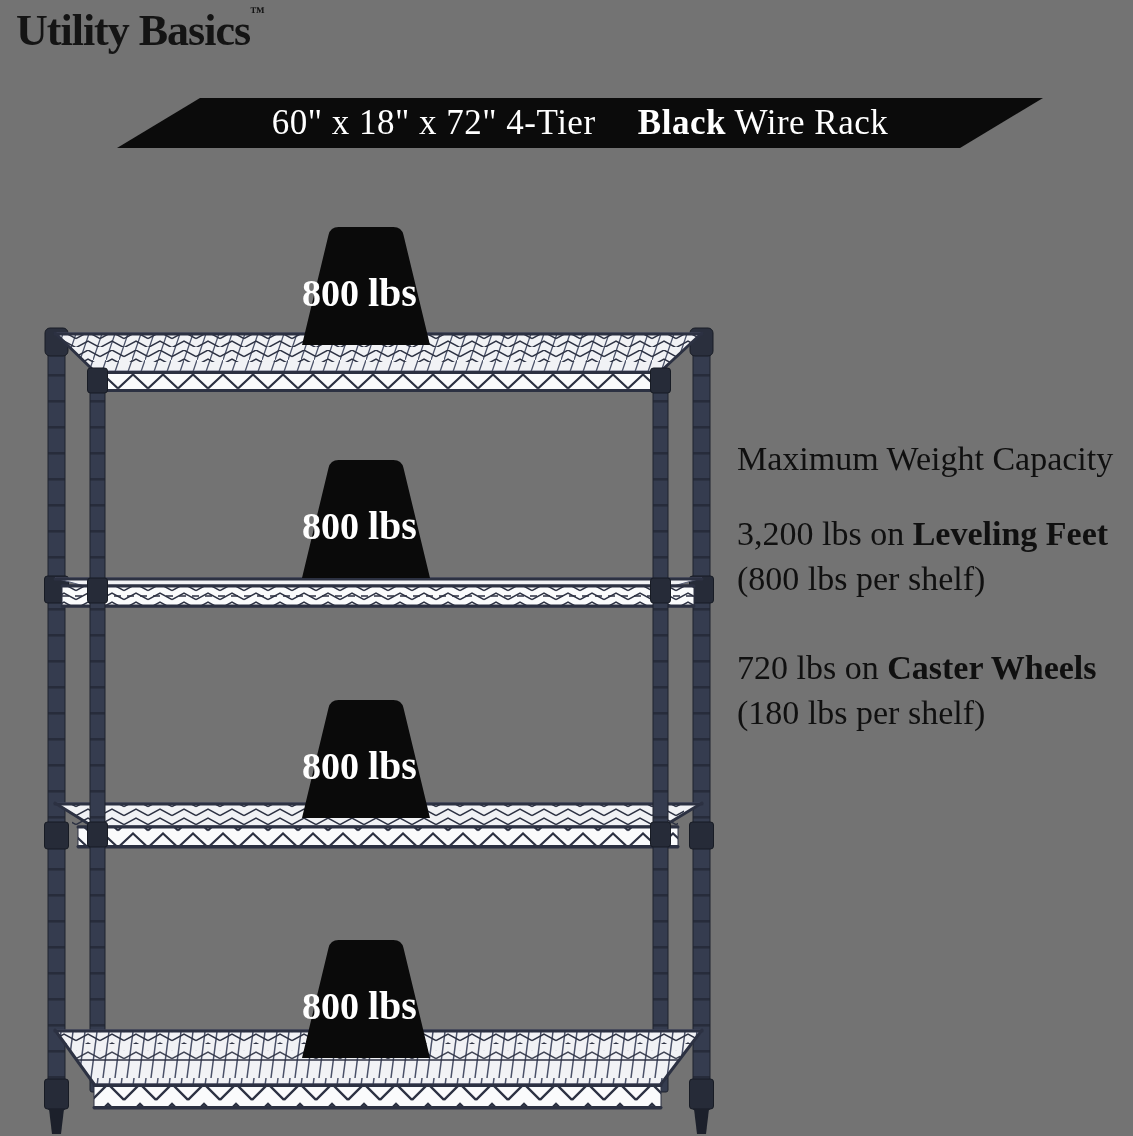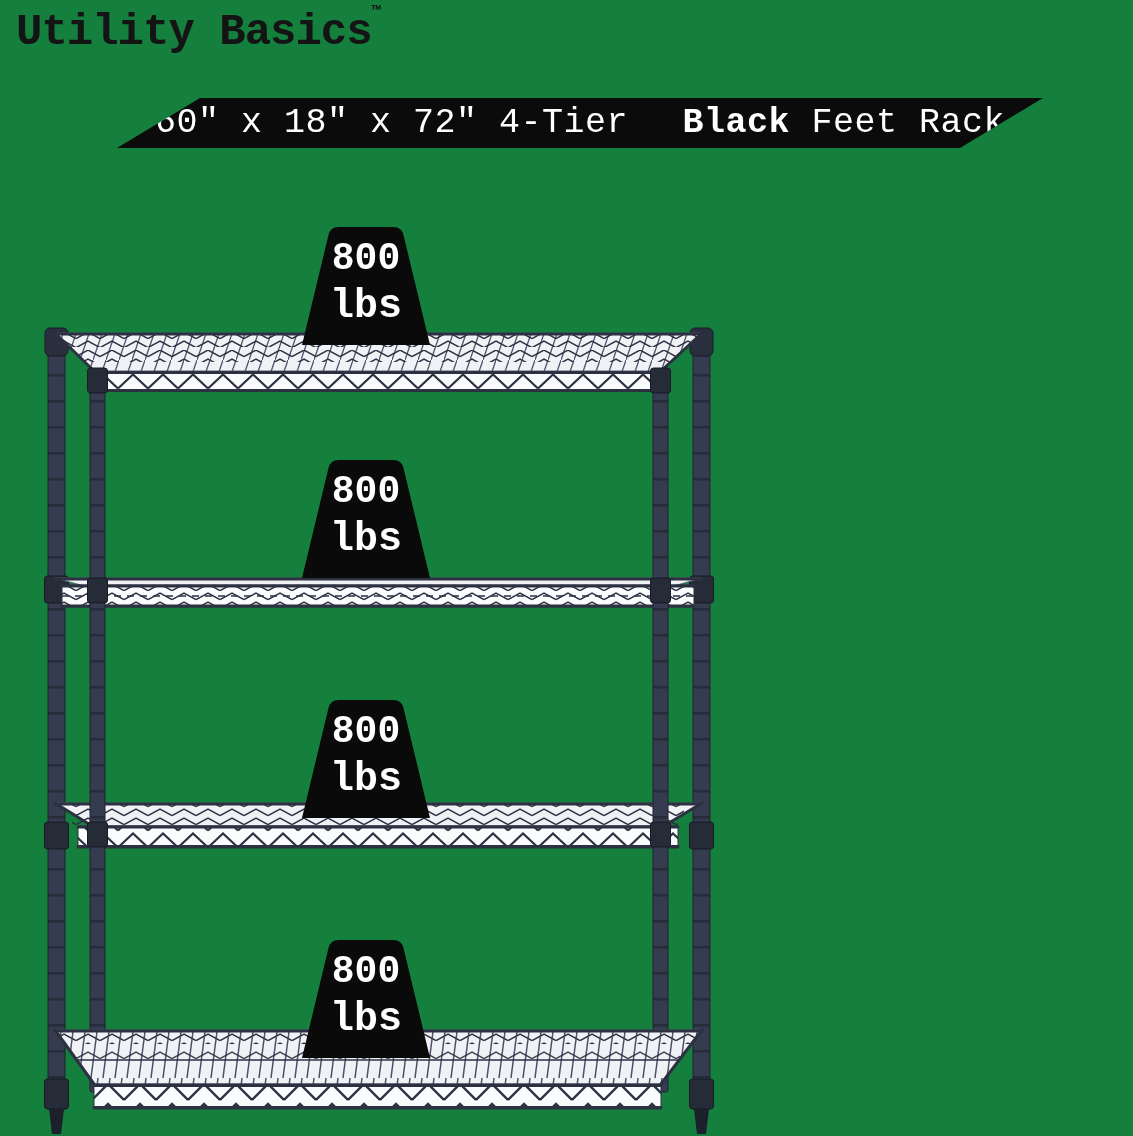--- a/index.html
+++ b/index.html
@@ -1,18 +1,18 @@
 <!DOCTYPE html>
 <html style="--banner_bg: #0b0b0b; --banner_fg: #ffffff; --weight_bg: #0a0a0a; --weight_fg: #ffffff; --text: #111111; --rack_frame: #353c4f; --rack_wire: #2c3142;"><head>
 <meta charset="utf-8">
 <style>
   html,body{margin:0;padding:0;background:#ffffff;}
   .stage{
-    position:relative;width:1133px;height:1136px;background:#15803d;overflow:hidden;
-    font-family:Liberation Mono, monospace;color:var(--text,#111);
+    position:relative;width:1133px;height:1136px;background:#737373;overflow:hidden;
+    font-family:Liberation Serif, serif;color:var(--text,#111);
   }
   
   .logo{position:absolute;left:16px;top:4px;font-size:44px;font-weight:600;
         letter-spacing:-1px;color:#141414;white-space:nowrap;}
   .logo sup{font-size:15px;font-weight:700;vertical-align:28px;letter-spacing:0;}
   
   .banner{
     position:absolute;left:117px;top:98px;width:926px;height:50px;
     background:var(--banner_bg,#0b0b0b);color:var(--banner_fg,#fff);
     clip-path:polygon(83px 0,926px 0,843px 50px,0 50px);
@@ -29,21 +29,21 @@
   .rail{stroke:#2c3142;stroke-width:3;fill:none;stroke-linecap:round;}
   .railT{stroke:#2c3142;stroke-width:1.6;fill:none;}
   .surf{fill:#f1f2f5;stroke:#5a617a;stroke-width:1;}
   .bandBg{fill:#fafbfc;stroke:#2c3142;stroke-width:1;}
   .wire2{stroke:#2c3142;fill:none;}
   .wireL{stroke:#4a5168;}
   
   .weight{position:absolute;width:128px;height:118px;z-index:5;}
   .weight svg{position:absolute;inset:0;width:100%;height:100%;}
   .wshape{fill:var(--weight_bg,#0a0a0a);}
-  .wtext{position:absolute;inset:0;display:flex;flex-direction:column;align-items:center;
+  .wtext{position:absolute;inset:0;display:flex;flex-direction:row;align-items:center;
          padding-top:13px;gap:9px;color:var(--weight_fg,#fff);font-weight:700;}
   .wval{font-size:38px;line-height:1;}
   .wunit{font-size:40px;line-height:1;}
   .w1{left:302px;top:227px;}
   .w2{left:302px;top:460px;}
   .w3{left:302px;top:700px;}
   .w4{left:302px;top:940px;}
   
   .info{position:absolute;left:737px;top:436px;width:390px;font-size:34px;
         line-height:45px;color:#101010;}
@@ -52,21 +52,21 @@
   .info .p1{margin-bottom:44px;}
   .info b{font-weight:700;}
 </style>
 </head>
 <body>
 
 <div class="stage">
 
   <div class="logo"><span>Utility Basics</span><sup>™</sup></div>
 
-  <div class="banner"><span>60" x 18" x 72" 4-Tier </span><b>Black</b><span> Feet Rack</span></div>
+  <div class="banner"><span>60" x 18" x 72" 4-Tier </span><b>Black</b><span> Wire Rack</span></div>
 
   <svg class="rack" viewBox="0 0 692 814">
     <defs>
       <clipPath id="s1clip">
           <polygon points="27,11 674,11 633,49 66,49"></polygon>
         </clipPath>
       <clipPath id="s4clip">
           <polygon points="27,708 674,708 633,762 66,762"></polygon>
         </clipPath>
       <pattern id="zz" width="30" height="17" patternUnits="userSpaceOnUse">
@@ -214,14 +214,19 @@
   <div class="weight w4">
     <svg viewBox="0 0 128 118" preserveAspectRatio="none">
       <path class="wshape" d="M 0 118 L 26.5 8 Q 28.4 0 36.6 0 L 91.4 0 Q 99.6 0 101.5 8 L 128 118 Z"></path>
     </svg>
     <div class="wtext">
         <span class="wval">800</span>
         <span class="wunit">lbs</span>
       </div>
   </div>
 
+  <div class="info">
+    <p class="heading">Maximum Weight Capacity</p>
+    <p class="p1"><span>3,200 lbs on </span><b>Leveling Feet</b><span> (800 lbs per shelf)</span></p>
+    <p class="p2"><span>720 lbs on </span><b>Caster Wheels</b><span> (180 lbs per shelf)</span></p>
+  </div>
 
 </div>
 
 </body></html>

